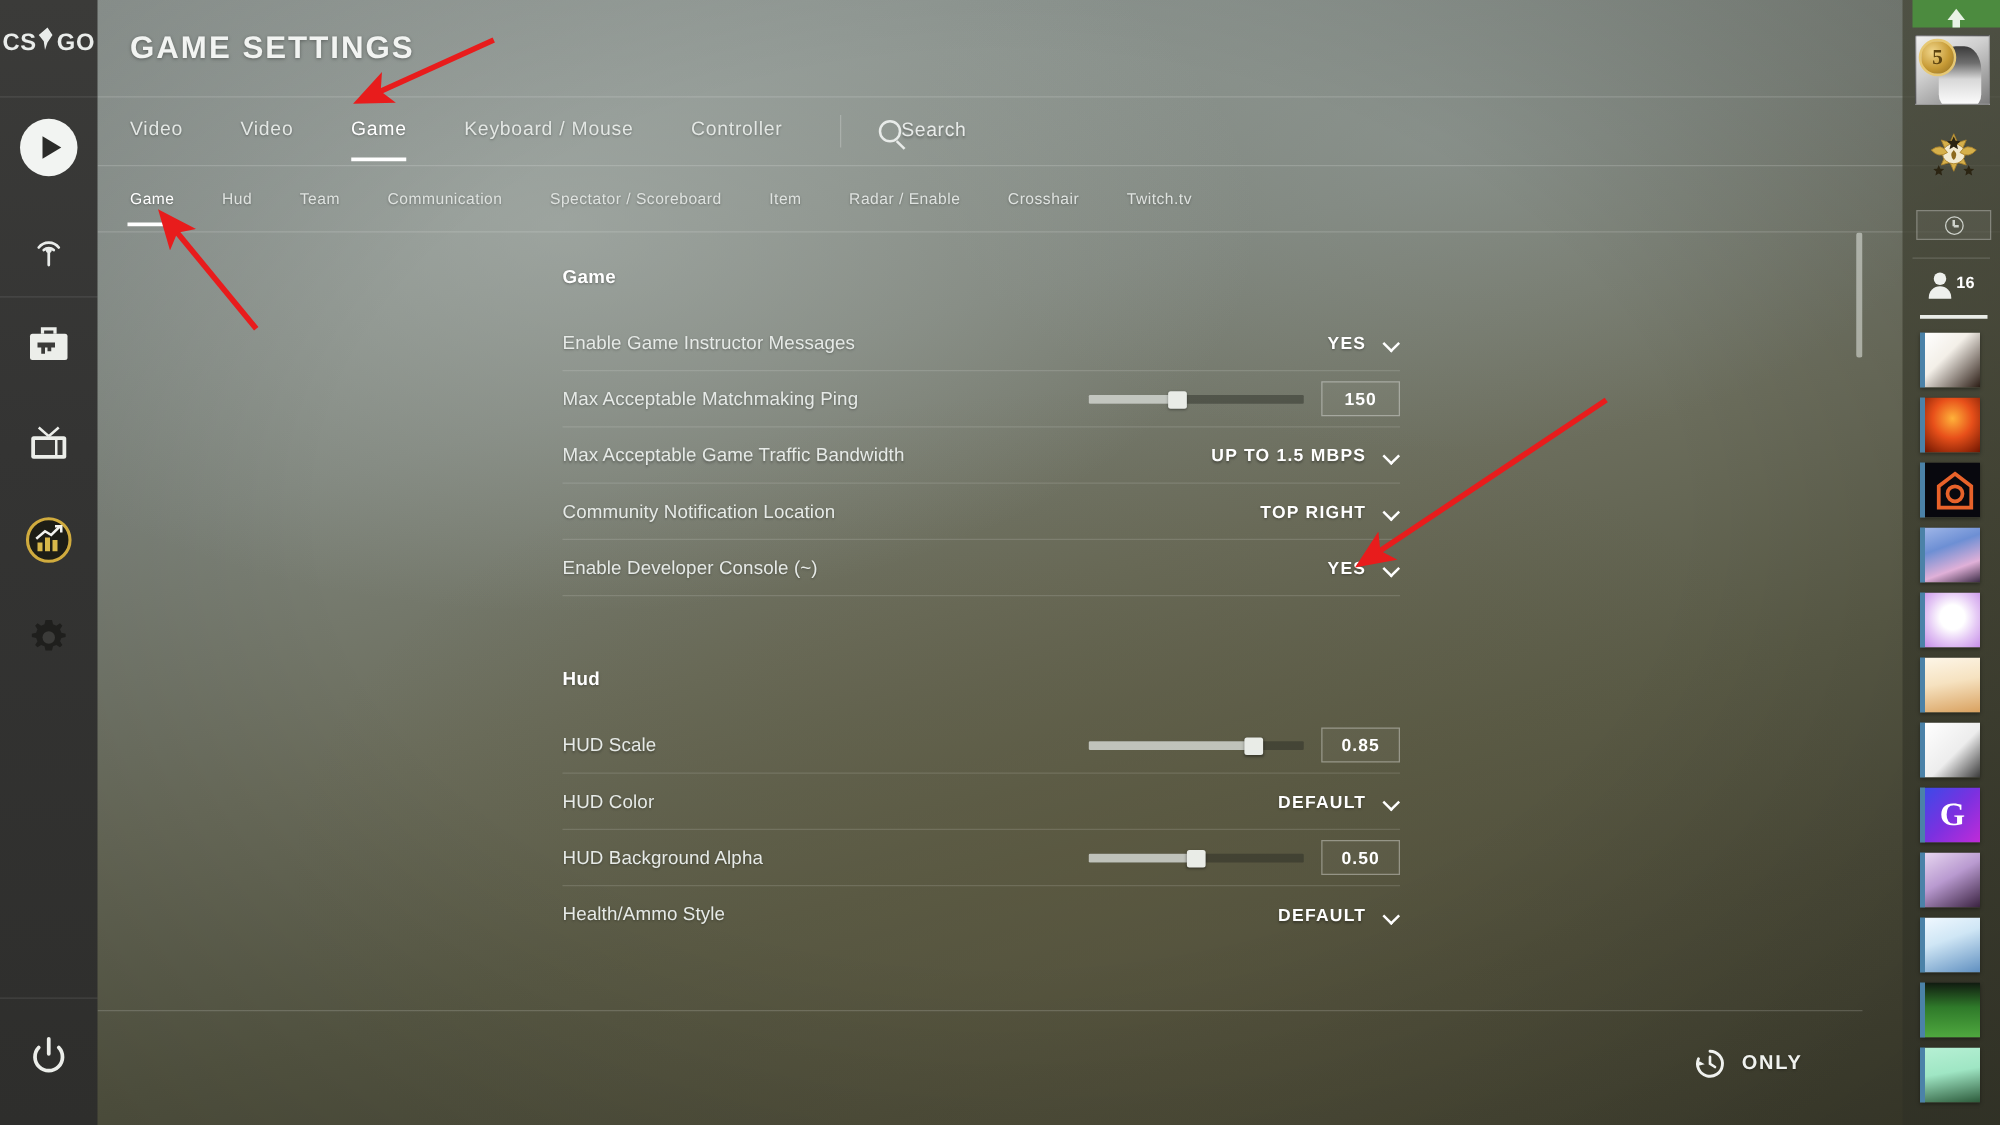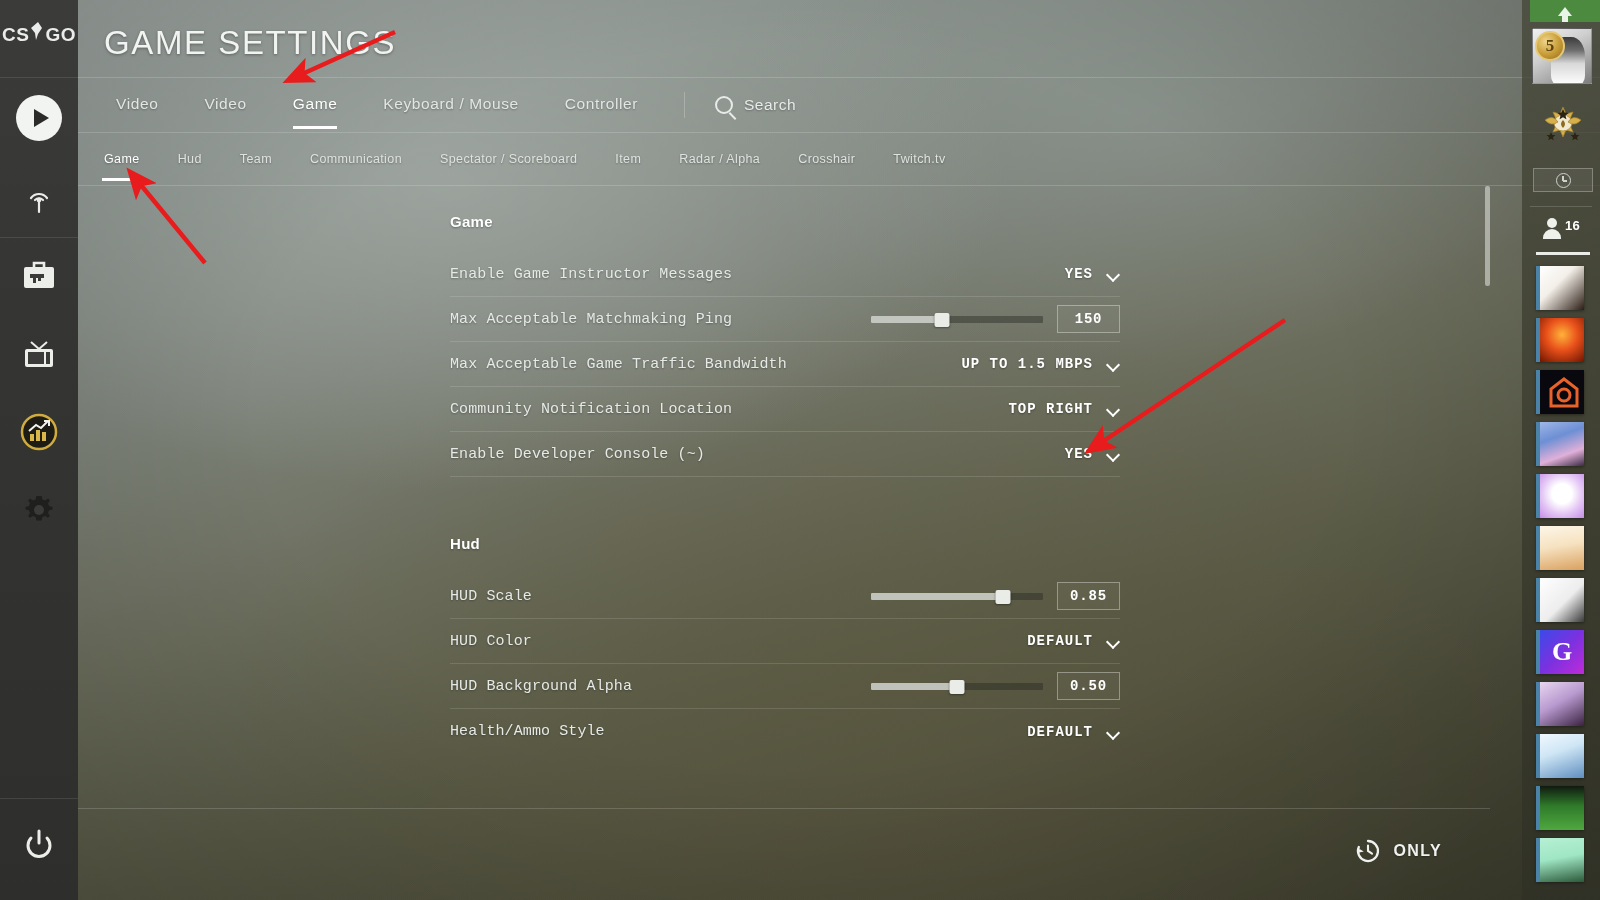--- a/index.html
+++ b/index.html
@@ -71,35 +71,35 @@
   }
 
   
   .header-area {
     position: absolute; left: 78px; top: 0; right: 0; height: 77px;
     z-index: 10;
   }
   .page-title {
     position: absolute; left: 26px; top: 24px;
     color: #f2f4f2;
-    font-size: 33px; font-weight: normal;
+    font-size: 25px; font-weight: bold;
     letter-spacing: 1.6px;
     text-shadow: 0 1px 3px rgba(0,0,0,0.35);
   }
   .hr-line {
     position: absolute; left: 78px; right: 0; height: 1px;
     background: rgba(255,255,255,0.16);
     z-index: 10;
   }
 
   
   .tabbar {
     position: absolute; left: 78px; top: 78px; right: 0; height: 54px;
     display: flex; align-items: center;
-    padding-left: 38px;
+    padding-left: 26px;
     z-index: 10;
   }
   .tab {
     position: relative;
     color: #e3e7e4;
     font-size: 15.5px;
     letter-spacing: 0.6px;
     margin-right: 46px;
     cursor: pointer;
     padding-bottom: 2px;
@@ -110,21 +110,21 @@
     content: "";
     position: absolute; left: 0; right: 0; bottom: -14px;
     height: 3px; background: #ffffff;
   }
   .tab-sep {
     width: 1px; height: 26px;
     background: rgba(255,255,255,0.22);
     margin-right: 30px;
   }
   .searchbox {
-    display: flex; align-items: flex-start; gap: 11px;
+    display: flex; align-items: flex-start; 
     cursor: pointer;
   }
   .search-glyph {
     width: 18px; height: 18px;
     border: 2px solid #e8ebe9; border-radius: 50%;
     position: relative;
   }
   .search-glyph::after {
     content: ""; position: absolute;
     right: -6px; bottom: -5px;
@@ -177,21 +177,20 @@
     margin-top: 30px;
     text-shadow: 0 1px 2px rgba(0,0,0,0.35);
   }
   .group-title.first { margin-top: 27px; }
 
   .row {
     display: flex; align-items: center;
     height: 45px;
     border-bottom: 1px solid rgba(255,255,255,0.13);
     position: relative;
-    font-family: Liberation Mono, monospace;
   }
   .row.noline { border-bottom: none; }
   .row-label {
     color: #e6eae7;
     font-size: 15px;
     letter-spacing: 0.1px;
     flex: 0 0 auto;
     text-shadow: 0 1px 2px rgba(0,0,0,0.3);
   }
   .row-right {
@@ -514,21 +513,21 @@
     </div>
   </div>
 
   <div class="subtabbar">
     <div class="subtab active">Game</div>
     <div class="subtab">Hud</div>
     <div class="subtab">Team</div>
     <div class="subtab">Communication</div>
     <div class="subtab">Spectator / Scoreboard</div>
     <div class="subtab">Item</div>
-    <div class="subtab">Radar / Alpha</div>
+    <div class="subtab">Radar / Enable</div>
     <div class="subtab">Crosshair</div>
     <div class="subtab">Twitch.tv</div>
   </div>
 
   <div class="content">
     <div class="settings-col">
 
       <div class="group-title first">Game</div>
 
       <div class="row">

